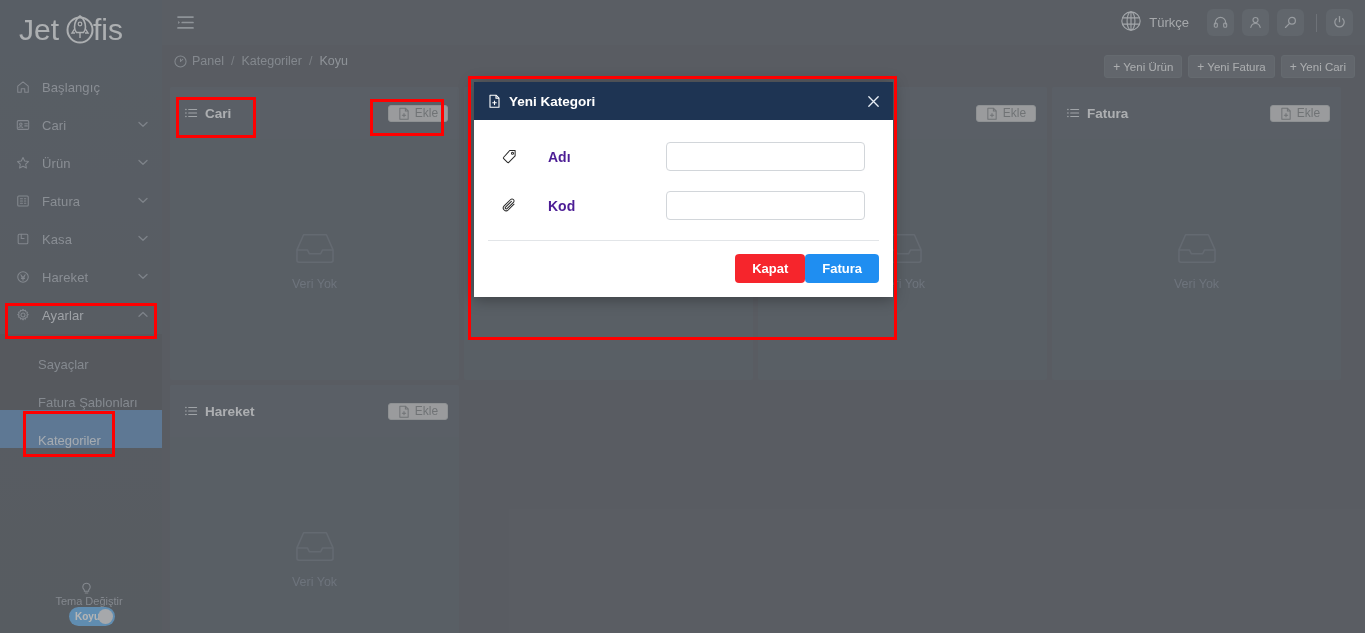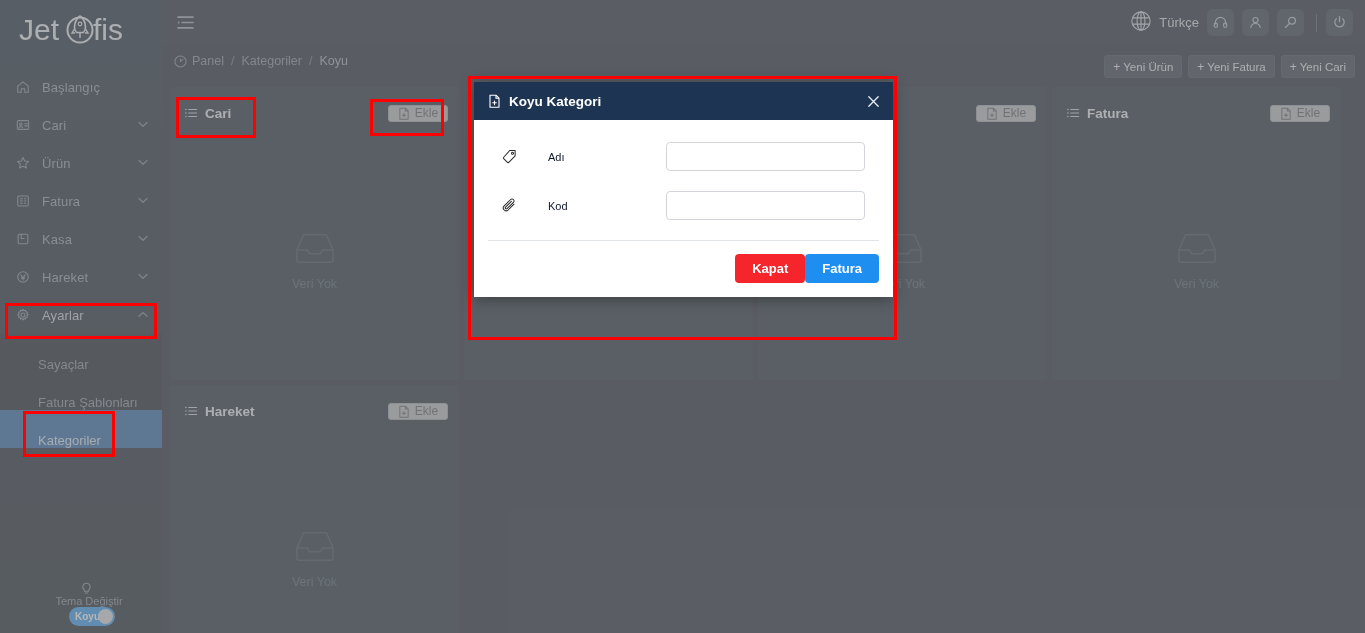--- a/index.html
+++ b/index.html
@@ -71,21 +71,21 @@
   #topbar {
     position: absolute; left: 162px; top: 0;
     width: 1203px; height: 45px;
     background: #101c2c;
     display:flex; align-items:center;
   }
   #menu-toggle { width:46px; display:flex; align-items:center; justify-content:center; cursor:pointer; color:#9aa5b3; }
   #topbar-right {
     margin-left:auto; display:flex; align-items:center; padding-right: 12px;
   }
-  .lang-wrap { display:flex; align-items:center; cursor:pointer; }
+  .lang-wrap { display:flex; align-items:center; cursor:pointer; margin-right: 10px;}
   .lang-wrap .lang-txt { color:#d7dde4; font-size:13px; padding-left:7px;}
   .icon-btn {
     width:27px; height:27px; border-radius:6px;
     background:#22303f; margin-left:8px;
     display:flex; align-items:center; justify-content:center;
     color:#b4bdc8; cursor:pointer;
   }
   .vdiv { width:1px; height:18px; background:#44505f; margin: 0 9px 0 12px;}
 
   
@@ -175,21 +175,21 @@
     height:38px; background:#1e3453;
     display:flex; align-items:center;
     padding: 0 12px 0 14px;
   }
   #modal-head .mh-ic { display:flex; align-items:center; color:#fff; margin-right:8px;}
   #modal-head .mh-title { color:#fff; font-size:13.5px; font-weight:bold; }
   #modal-close { margin-left:auto; color:#e8eef5; cursor:pointer; display:flex; align-items:center;}
   #modal-body { padding: 22px 28px 0 28px; }
   .field-row { display:flex; align-items:center; margin-bottom: 20px; }
   .field-row .f-ic { width:24px; flex:0 0 24px; display:flex; align-items:center; color:#2a2a2a;}
-  .field-row .f-lbl { width: 140px; flex: 0 0 140px; font-size:11px; color:#0f172a; font-weight:normal; padding-left:22px;}
+  .field-row .f-lbl { width: 140px; flex: 0 0 140px; font-size:14px; color:#4c1d95; font-weight:bold; padding-left:22px;}
   .field-row .f-in {
     flex:1 1 auto; height:29px;
     border:1px solid #d2d6da; border-radius:4px;
     background:#fff;
     font-family:"Liberation Sans", sans-serif; font-size:12.5px;
     padding: 0 8px; color:#333;
     outline:none;
   }
   #modal-foot {
     border-top:1px solid #e2e5e8;
@@ -626,21 +626,21 @@
 
   <div id="modal">
     <div id="modal-head">
       <span class="mh-ic">
         <svg width="13" height="14" viewBox="0 0 13 14" fill="none" stroke="currentColor" stroke-width="1.1">
           <path d="M2 1.2 h6 l3 3 v9 H2 Z" stroke-linejoin="round"></path>
           <path d="M8 1.2 v3 h3"></path>
           <path d="M6.5 7 v3.6 M4.7 8.8 h3.6" stroke-linecap="round"></path>
         </svg>
       </span>
-      <span class="mh-title">Koyu Kategori</span>
+      <span class="mh-title">Yeni Kategori</span>
       <span id="modal-close">
         <svg width="15" height="15" viewBox="0 0 16 16" fill="none" stroke="currentColor" stroke-width="1.4">
           <path d="M3 3 L13 13 M13 3 L3 13" stroke-linecap="round"></path>
         </svg>
       </span>
     </div>
 
     <div id="modal-body">
       <div class="field-row">
         <span class="f-ic">

